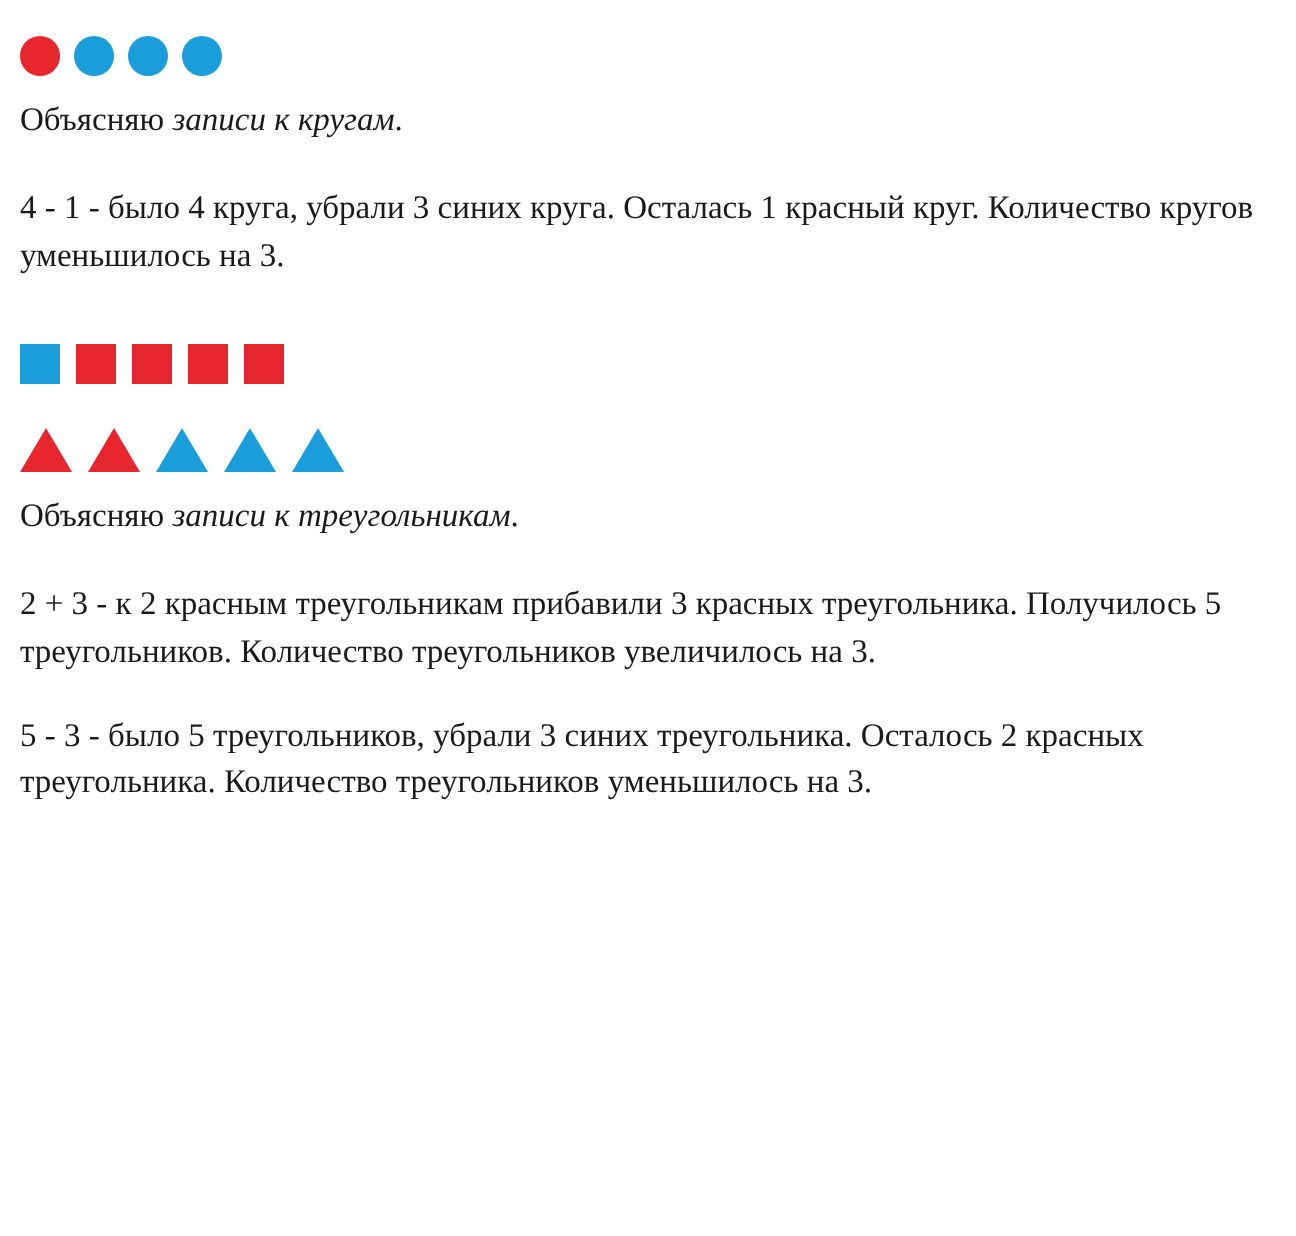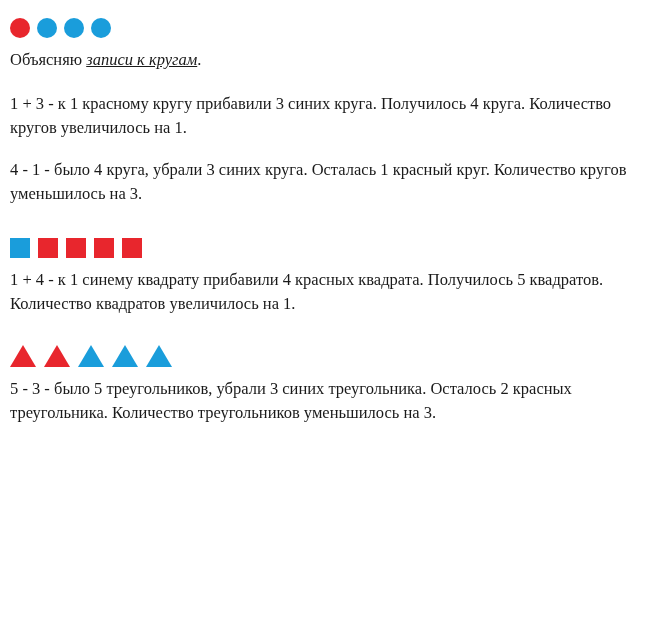--- a/index.html
+++ b/index.html
@@ -50,64 +50,63 @@
     font-size: 16.5px;
     line-height: 1.45;
     margin: 0 0 18px 0;
     max-width: 630px;
   }
   .para.intro {
     margin-bottom: 20px;
   }
   .em-underline {
     font-style: italic;
-    text-decoration: underline;
     text-align: right;
   }
   .block {
     margin-bottom: 2px;
   }
   .sec-gap { height: 4px; }
 </style>
 </head>
 <body>
 
 <div class="page">
 
   <div class="block">
     <div class="shape-row circles">
       <span class="circle" style="background: rgb(232, 38, 45);"></span>
       <span class="circle" style="background: rgb(26, 157, 219);"></span>
       <span class="circle" style="background: rgb(26, 157, 219);"></span>
       <span class="circle" style="background: rgb(26, 157, 219);"></span>
     </div>
     <p class="para intro"><span>Объясняю </span><span class="em-underline">записи к кругам</span><span>.</span></p>
-    <p class="para">1 + 3 - к 1 красному кругу прибавили 3 синих круга. Получилось 4 круга. Количество кругов увеличилось на 1.</p>
     <p class="para">4 - 1 - было 4 круга, убрали 3 синих круга. Осталась 1 красный круг. Количество кругов уменьшилось на 3.</p>
   </div>
 
   <div class="sec-gap"></div>
 
   <div class="block">
     <div class="shape-row">
       <span class="square" style="background: rgb(26, 157, 219);"></span>
       <span class="square" style="background: rgb(232, 38, 45);"></span>
       <span class="square" style="background: rgb(232, 38, 45);"></span>
       <span class="square" style="background: rgb(232, 38, 45);"></span>
       <span class="square" style="background: rgb(232, 38, 45);"></span>
     </div>
-    <p class="para">1 + 4 - к 1 синему квадрату прибавили 4 красных квадрата. Получилось 5 квадратов. Количество квадратов увеличилось на 1.</p>
   </div>
 
   <div class="sec-gap"></div>
 
   <div class="block">
     <div class="shape-row">
       <span class="triangle" style="border-bottom-color: rgb(232, 38, 45);"></span>
       <span class="triangle" style="border-bottom-color: rgb(232, 38, 45);"></span>
       <span class="triangle" style="border-bottom-color: rgb(26, 157, 219);"></span>
       <span class="triangle" style="border-bottom-color: rgb(26, 157, 219);"></span>
       <span class="triangle" style="border-bottom-color: rgb(26, 157, 219);"></span>
     </div>
+    <p class="para intro"><span>Объясняю </span><span class="em-underline">записи к треугольникам</span><span>.</span></p>
+    <p class="para">2 + 3 - к 2 красным треугольникам прибавили 3 красных треугольника. Получилось 5 треугольников. Количество треугольников увеличилось на 3.</p>
     <p class="para">5 - 3 - было 5 треугольников, убрали 3 синих треугольника. Осталось 2 красных треугольника. Количество треугольников уменьшилось на 3.</p>
   </div>
 
 </div>
 
 </body></html>

